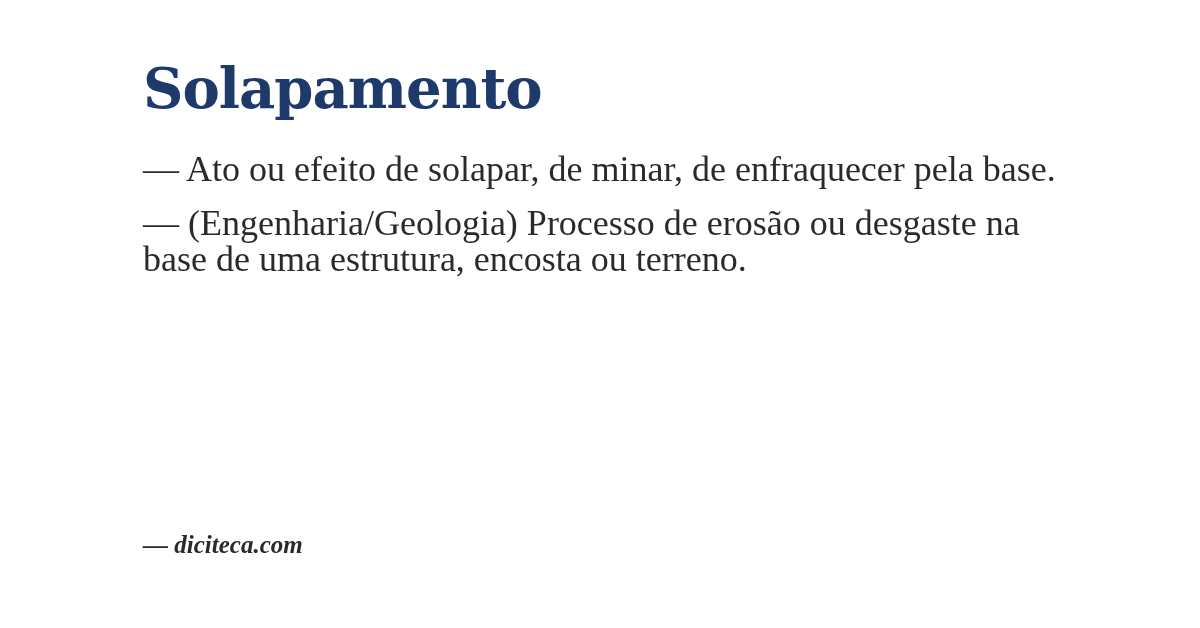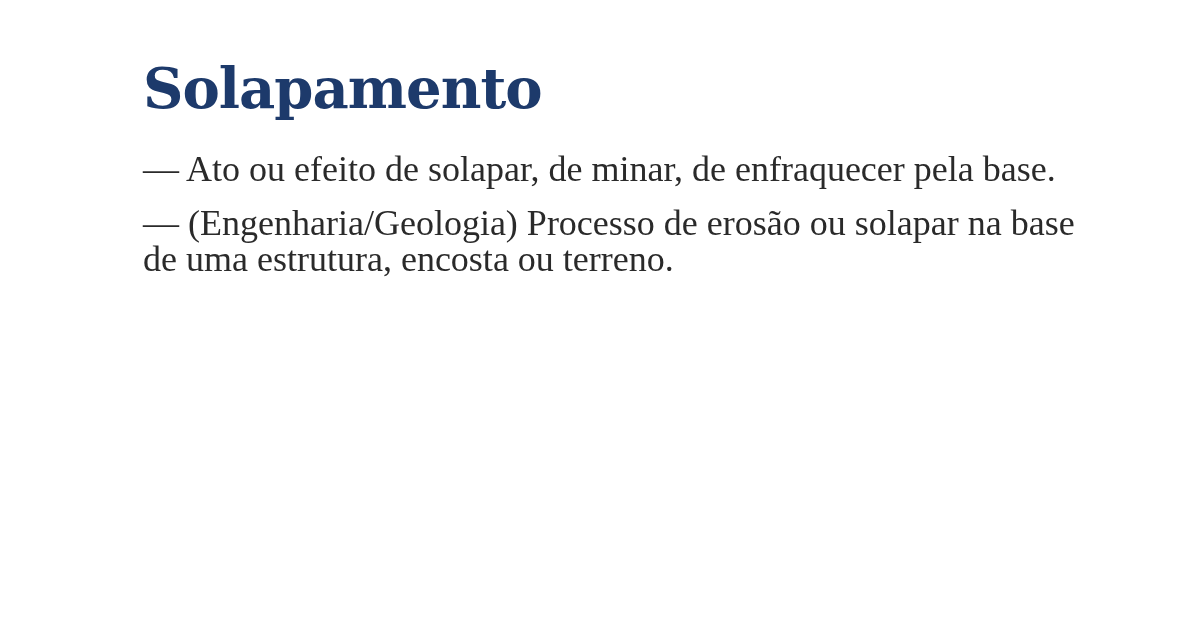--- a/index.html
+++ b/index.html
@@ -67,16 +67,17 @@
 </style>
 </head>
 <body>
 
 <div class="card">
   <h1 class="word">Solapamento</h1>
 
 
   <div class="definitions">
     <p class="definition">— Ato ou efeito de solapar, de minar, de enfraquecer pela base.</p>
-    <p class="definition">— (Engenharia/Geologia) Processo de erosão ou solapar na base de uma estrutura, encosta ou terreno.</p>
+    <p class="definition">— (Engenharia/Geologia) Processo de erosão ou desgaste na base de uma estrutura, encosta ou terreno.</p>
   </div>
 
+  <div class="attribution">— diciteca.com</div>
 </div>
 
 </body></html>

